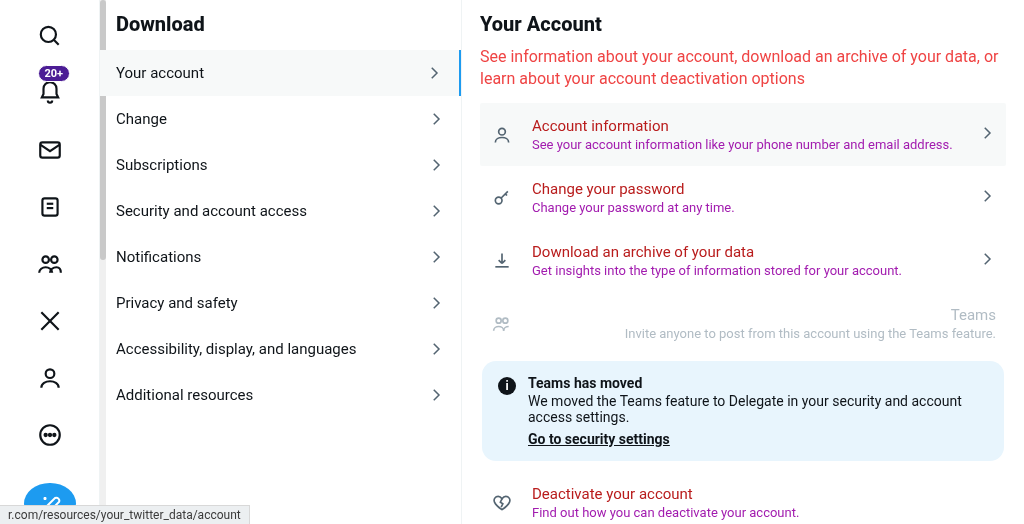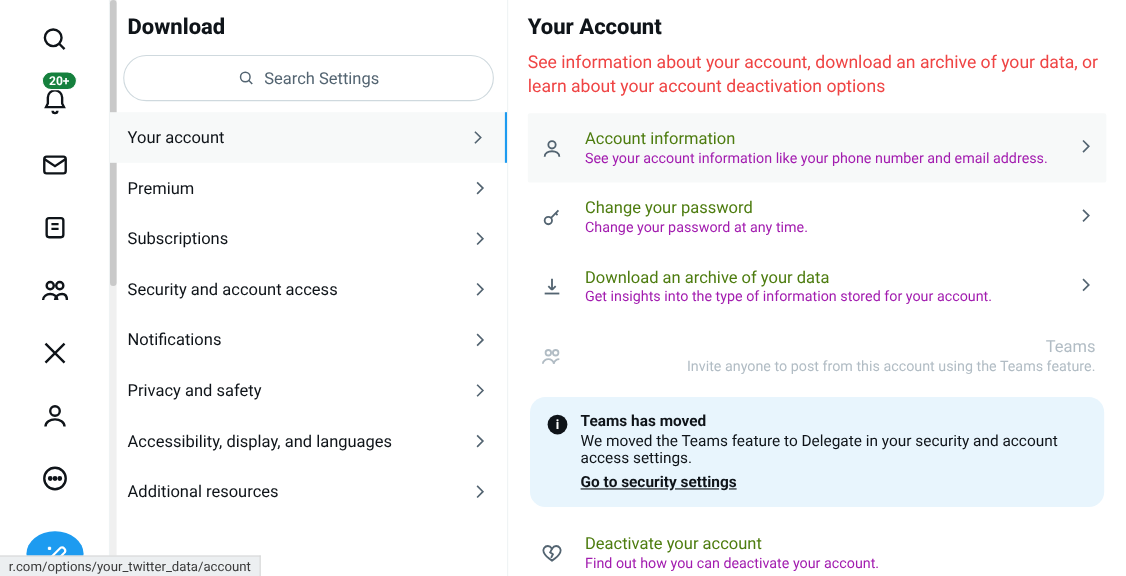--- a/index.html
+++ b/index.html
@@ -29,21 +29,21 @@
     width: 44px; height: 44px;
     display: flex; align-items: center; justify-content: center;
     border-radius: 50%;
     cursor: pointer;
     position: relative;
   }
   .nav-item svg { width: 26px; height: 26px; stroke: #0f1419; fill: none; stroke-width: 2; }
   .nav-badge {
     position: absolute;
     top: -10px; left: 10px;
-    background: #15803d;
+    background: #4c1d95;
     color: #fff;
     font-size: 11px;
     font-weight: 700;
     border-radius: 999px;
     padding: 1px 6px;
     border: 1px solid #fff;
   }
   .nav-compose {
     width: 52px; height: 52px;
     background: #1d9bf0;
@@ -132,21 +132,21 @@
     align-items: center;
     gap: 18px;
     padding: 14px 10px;
     cursor: pointer;
     border-radius: 2px;
   }
   .detail-item.active { background: #f7f9f9; }
   .detail-item .di-icon { width: 24px; display:flex; justify-content:center; }
   .detail-item .di-icon svg { width: 20px; height: 20px; stroke: #536471; fill:none; stroke-width:2;}
   .detail-item .di-body { flex: 1; }
-  .detail-item .di-title { font-size: 15px; color: #4d7c0f; }
+  .detail-item .di-title { font-size: 15px; color: #b91c1c; }
   .detail-item .di-desc { font-size: 13px; color: #a21caf; margin-top: 2px;}
   .detail-item .di-chev svg { width: 18px; height:18px; stroke:#536471; fill:none; stroke-width:2;}
   .detail-item.disabled .di-title,
   .detail-item.disabled .di-desc,
   .detail-item.disabled .di-icon svg { color:#b1bcc4; stroke:#b1bcc4; }
   .detail-item.disabled { cursor: default; text-align: right; }
 
   .notice {
     background: #e8f5fd;
     border-radius: 14px;
@@ -240,38 +240,29 @@
         <path d="M7 9V6m-1.5 1.5h3"></path>
       </svg>
   </div>
 </div>
 
 <div class="scroll-gutter"></div>
 <div class="scroll-thumb"></div>
 
 <div class="settings-col">
   <div class="settings-title">Download</div>
-  <div class="search-wrap">
-    <div class="search-box">
-      <svg viewBox="0 0 24 24">
-          <circle cx="10.5" cy="10.5" r="6.5"></circle>
-          <line x1="20" y1="20" x2="15" y2="15"></line>
-        </svg>
-      <span>Search Settings</span>
-    </div>
-  </div>
 
   <div class="settings-item active">
     <span>Your account</span>
     <svg viewBox="0 0 24 24">
         <polyline points="9 5 16 12 9 19"></polyline>
       </svg>
   </div>
   <div class="settings-item">
-    <span>Premium</span>
+    <span>Change</span>
     <svg viewBox="0 0 24 24">
         <polyline points="9 5 16 12 9 19"></polyline>
       </svg>
   </div>
   <div class="settings-item">
     <span>Subscriptions</span>
     <svg viewBox="0 0 24 24">
         <polyline points="9 5 16 12 9 19"></polyline>
       </svg>
   </div>
@@ -390,13 +381,13 @@
           <path d="M12 7l-2 4 3 2-2 4"></path>
         </svg>
       </span>
     <span class="di-body">
       <div class="di-title">Deactivate your account</div>
       <div class="di-desc">Find out how you can deactivate your account.</div>
     </span>
   </div>
 </div>
 
-<div class="status-bar">r.com/options/your_twitter_data/account</div>
+<div class="status-bar">r.com/resources/your_twitter_data/account</div>
 
 </body></html>

